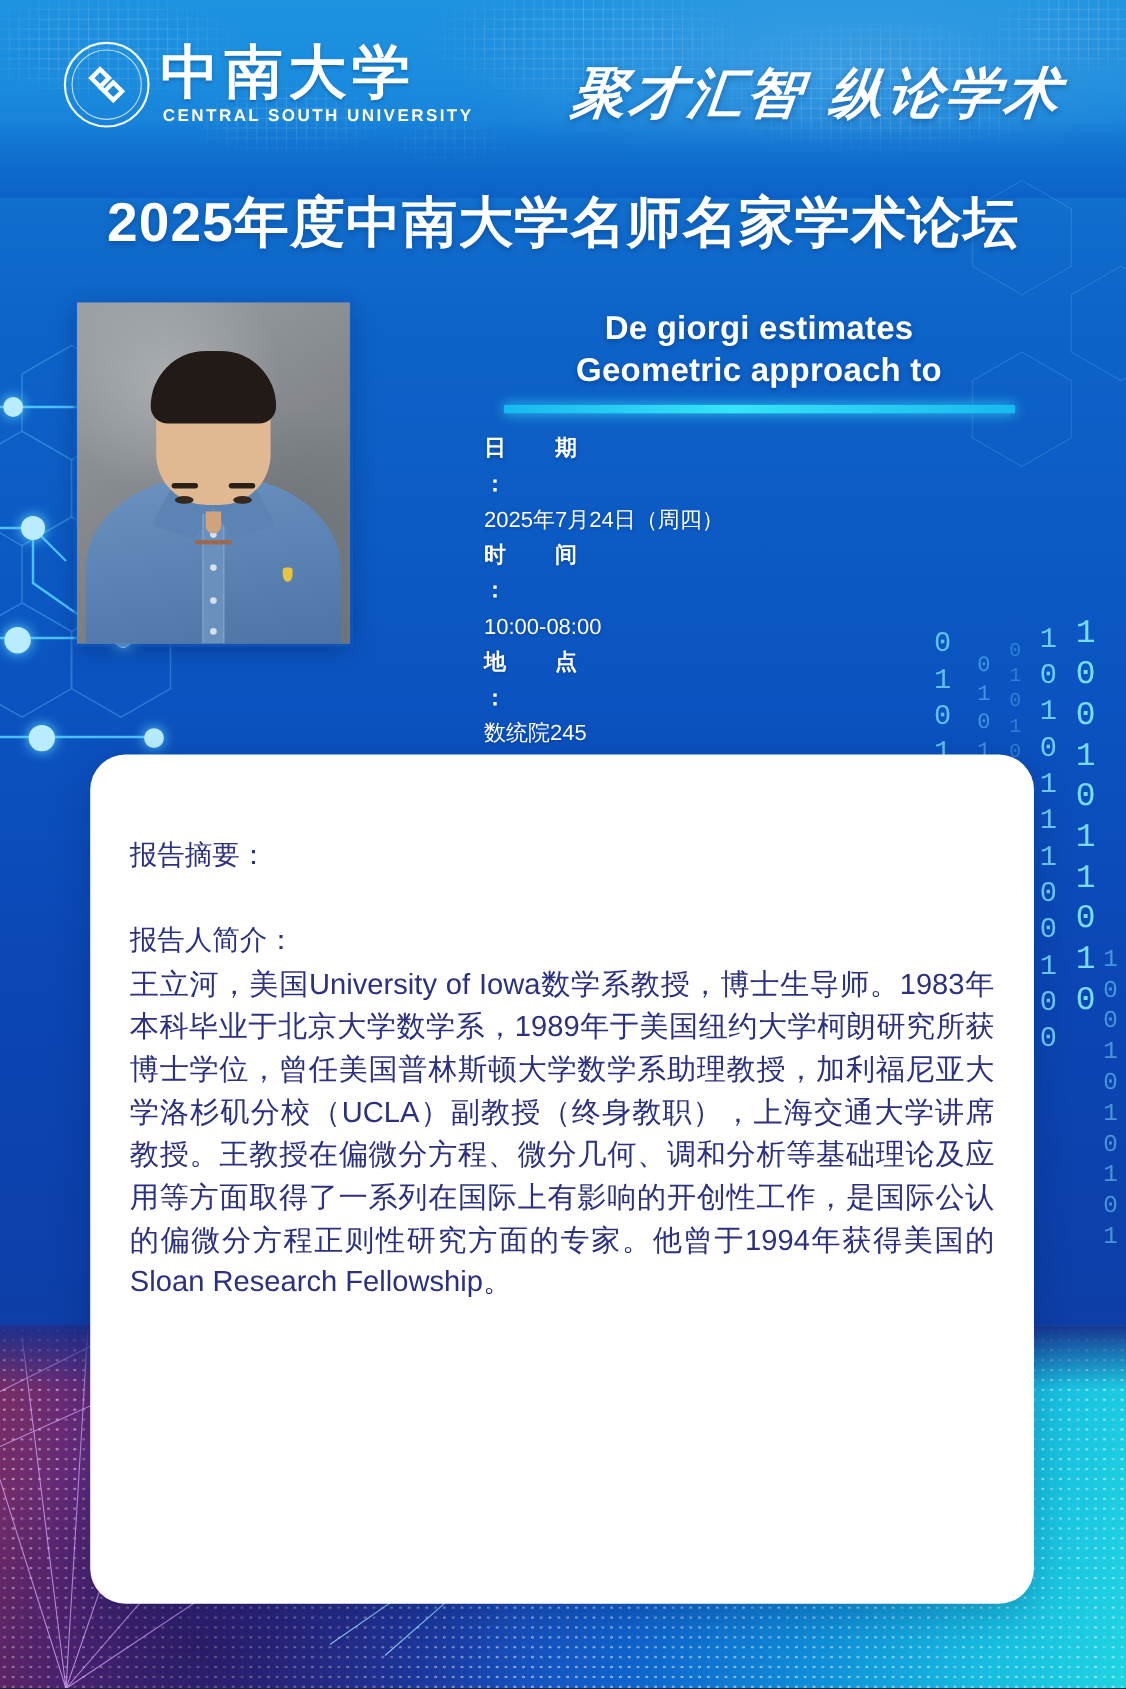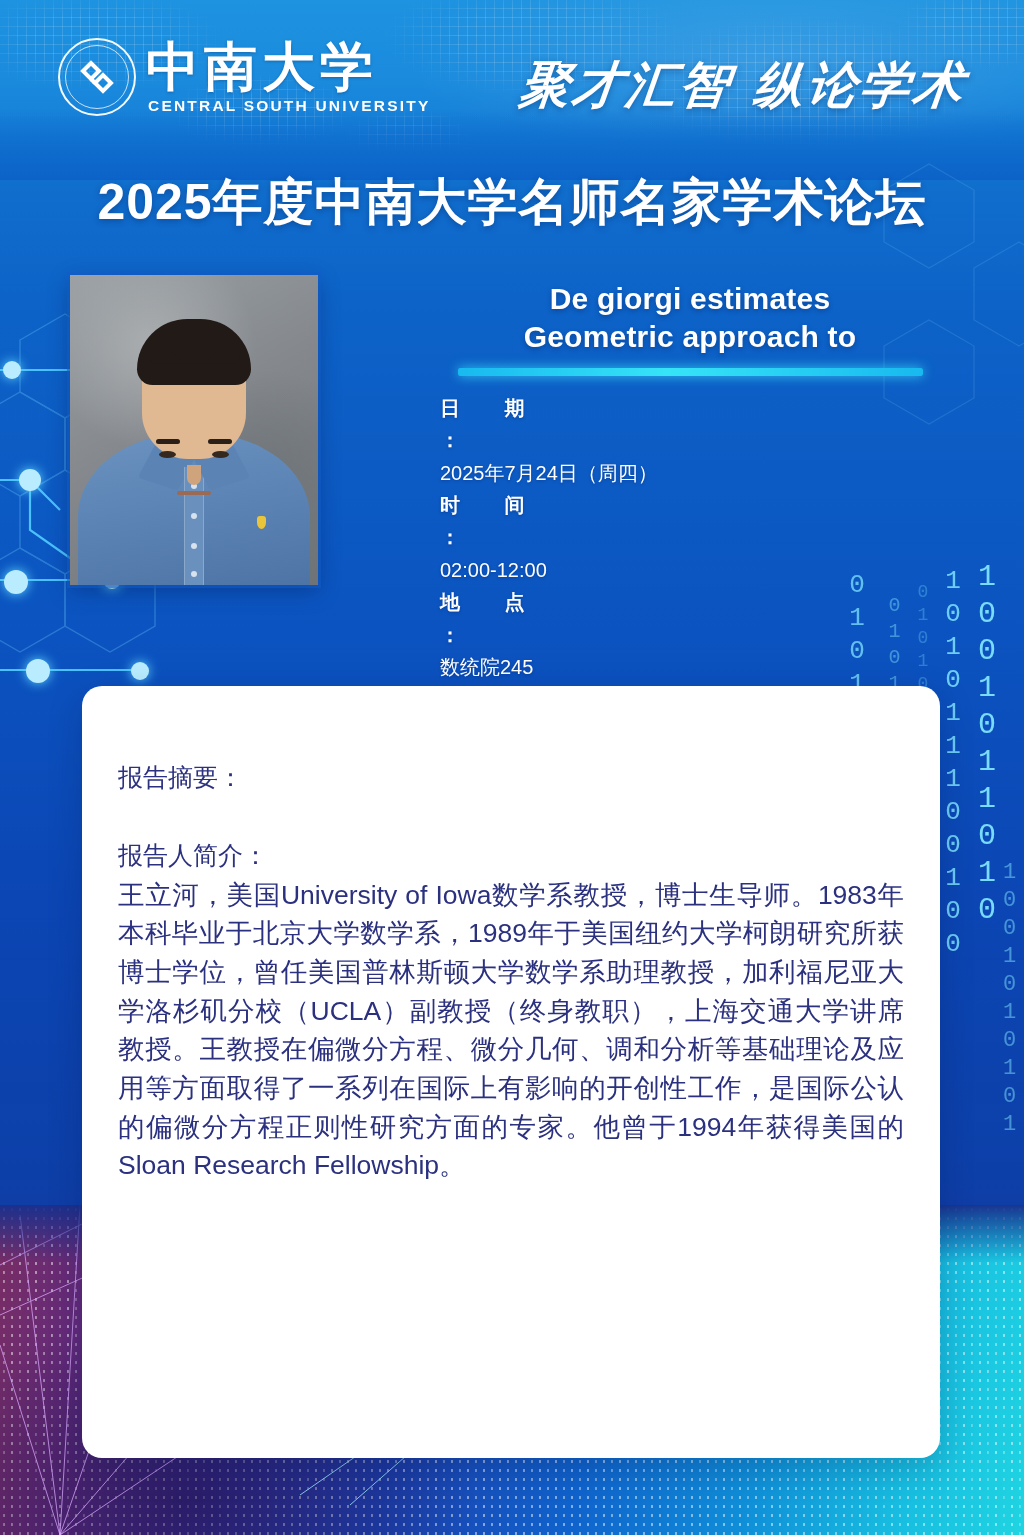--- a/index.html
+++ b/index.html
@@ -252,21 +252,21 @@
   }
   .info-label{
     font-weight:700; white-space:pre; flex:0 0 auto;
   }
   .info-colon{ font-weight:700; }
   .info-value{ font-weight:400; }
 
   
   .card{
     position:absolute; left:82px; top:686px; width:858px; height:772px;
-    background:#fff; border-radius:20px; z-index:5;
+    background:#fff; border-radius:32px; z-index:5;
     box-shadow:0 10px 34px rgba(0,20,70,.22);
     padding:72px 36px 0 36px;
   }
   .sec-head{
     color:#2b317f; font-size:25px; line-height:1.55;
     margin-bottom:1px;
   }
   .sec-body-en{
     color:#2b317f; font-size:26.5px; line-height:1.40;
     text-align:justify; text-justify:inter-word;
@@ -390,21 +390,21 @@
 
     <div class="info-list">
       <div class="info-row">
         <span class="info-label">日        期</span>
         <span class="info-colon">：</span>
         <span class="info-value">2025年7月24日（周四）</span>
       </div>
       <div class="info-row">
         <span class="info-label">时        间</span>
         <span class="info-colon">：</span>
-        <span class="info-value">02:00-12:00</span>
+        <span class="info-value">10:00-08:00</span>
       </div>
       <div class="info-row">
         <span class="info-label">地        点</span>
         <span class="info-colon">：</span>
         <span class="info-value">数统院245</span>
       </div>
       <div class="info-row">
         <span class="info-label">主  讲  人</span>
         <span class="info-colon">：</span>
         <span class="info-value">王立河  教授</span>

